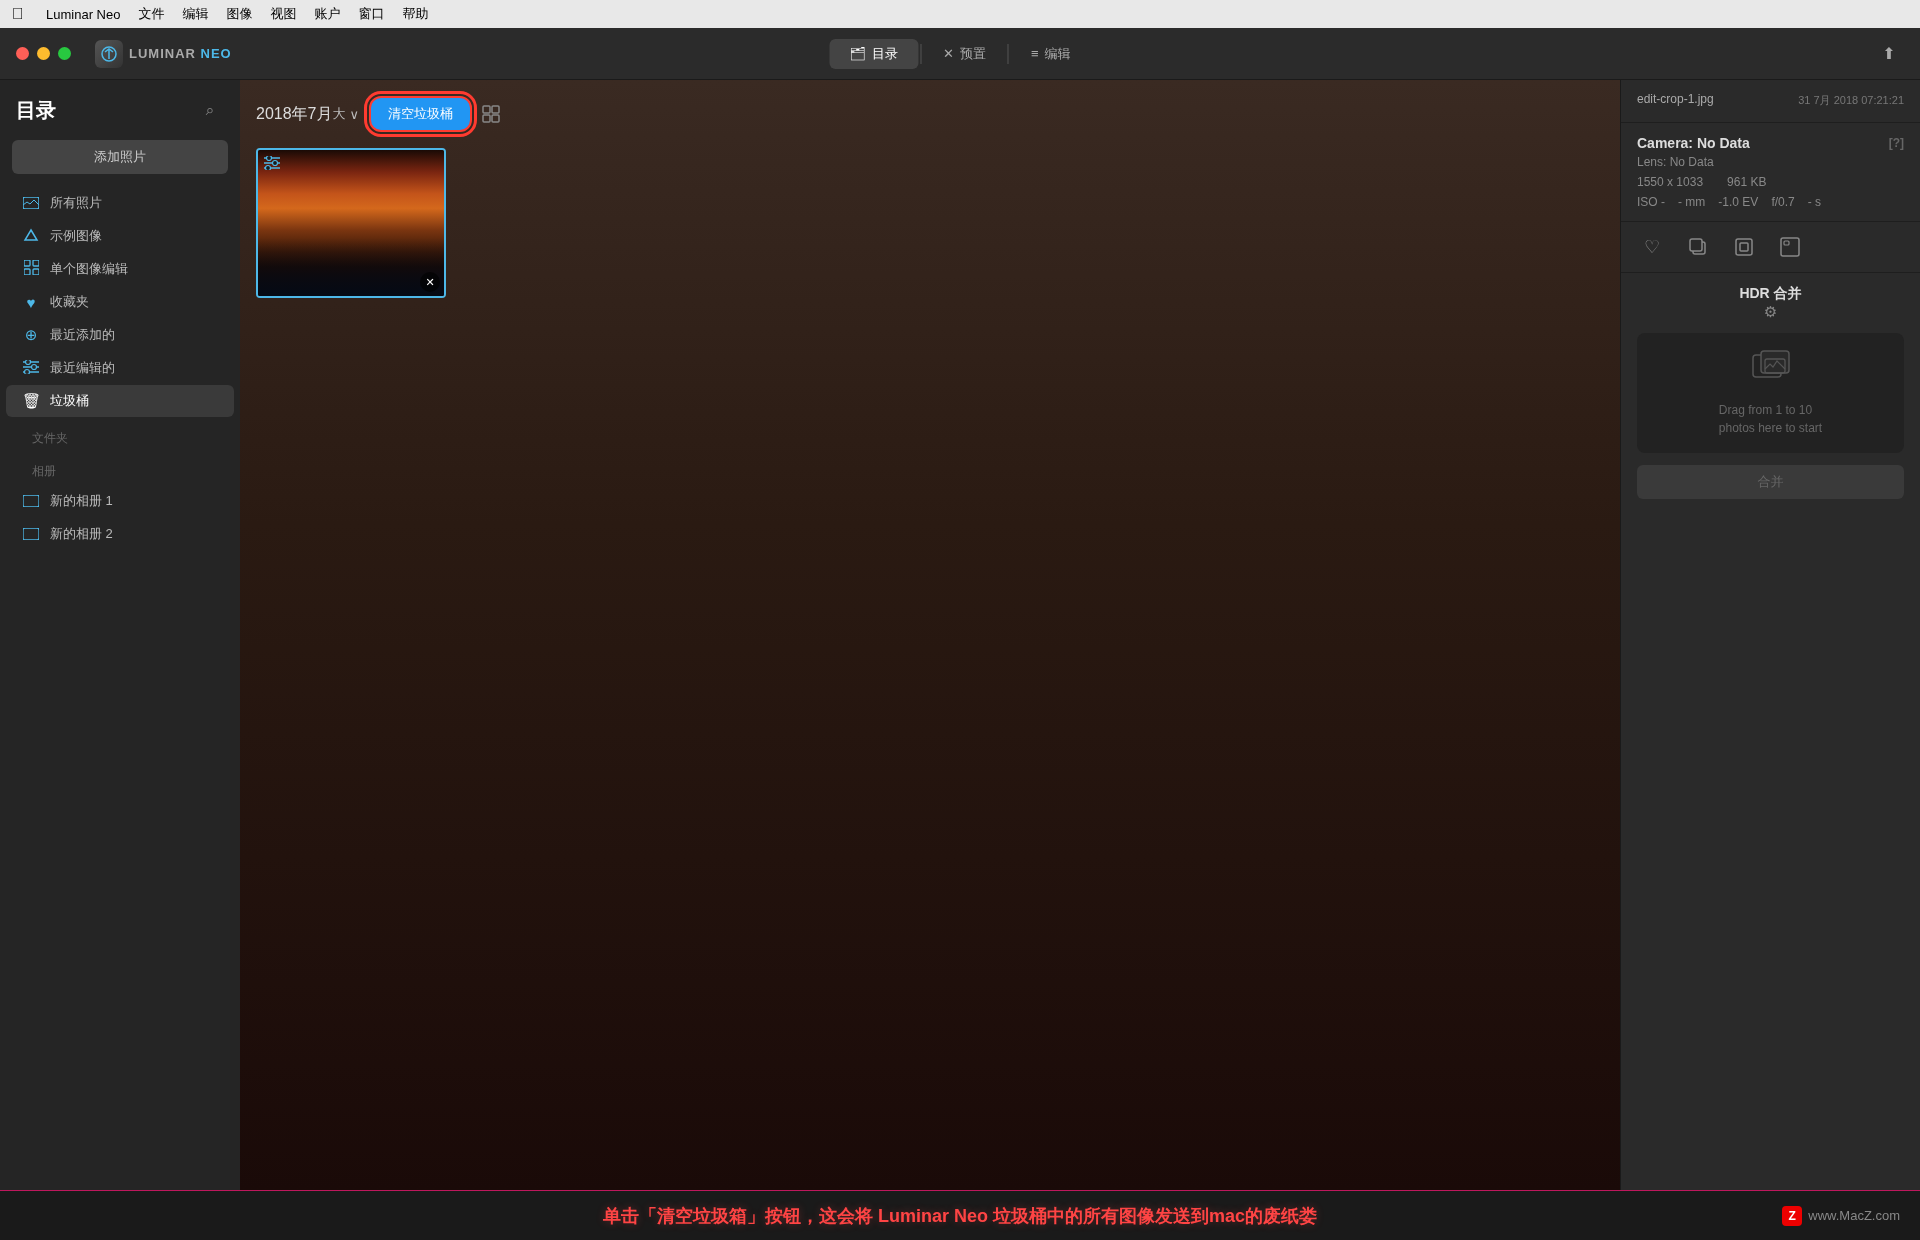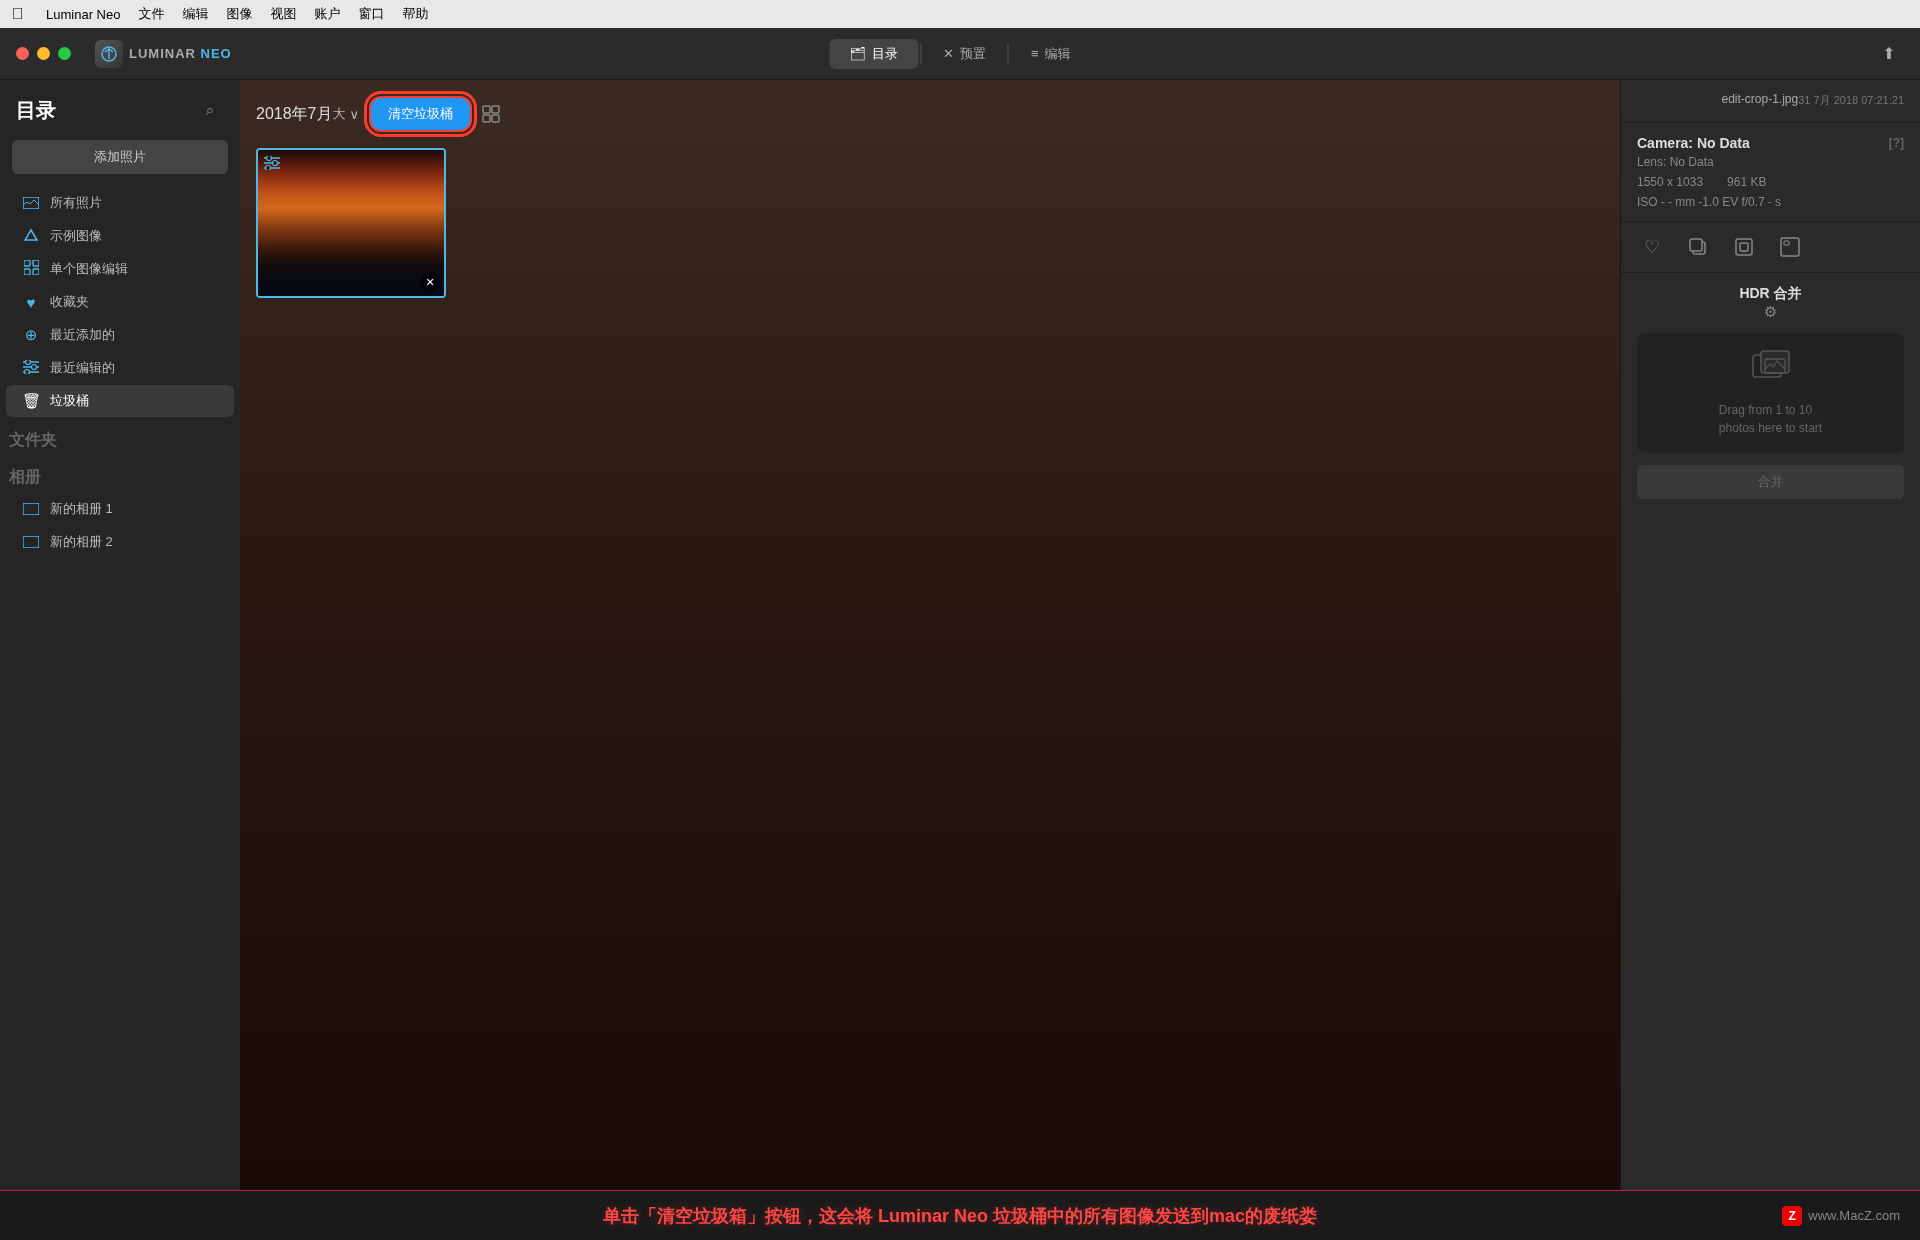--- a/index.html
+++ b/index.html
@@ -184,25 +184,24 @@
     .sidebar-item.active {
       background: #3a3a3a;
       color: #fff;
     }
     .sidebar-item-icon {
       font-size: 15px;
       width: 18px;
       text-align: center;
     }
     .sidebar-section-label {
-      padding: 12px 9px 4px;
-      font-size: 16px;
+      padding: 12px 32px 4px;
+      font-size: 12px;
       color: #666;
       text-transform: none;
-      font-weight: bold;
     }
 
     
     .content-area {
       flex: 1;
       background: linear-gradient(180deg, #3a2a22 0%, #2a1a12 40%, #1a0a08 100%);
       padding: 16px;
       overflow-y: auto;
     }
 
@@ -334,21 +333,21 @@
       color: #aaa;
       margin-bottom: 2px;
     }
     .info-date {
       font-size: 11px;
       color: #777;
     }
     .info-row {
       display: flex;
       align-items: center;
-      justify-content: flex-end;
+      justify-content: space-between;
       margin-bottom: 2px;
     }
 
     .camera-section {
       padding: 12px 16px;
       border-bottom: 1px solid #1e1e1e;
     }
     .camera-title {
       font-size: 14px;
       font-weight: 600;
@@ -369,21 +368,21 @@
       margin-top: 6px;
       font-size: 12px;
       color: #888;
     }
     .camera-spec-divider {
       color: #555;
     }
 
     .exif-row {
       display: flex;
-      gap: 3px;
+      gap: 13px;
       margin-top: 6px;
       font-size: 12px;
       color: #888;
     }
 
     .action-icons {
       display: flex;
       align-items: center;
       gap: 16px;
       padding: 10px 16px;

